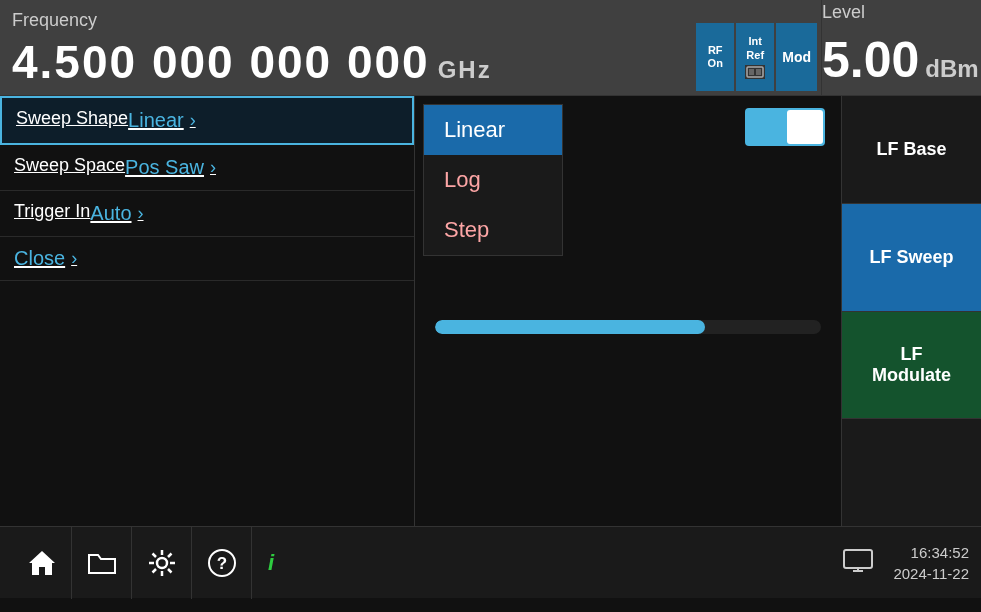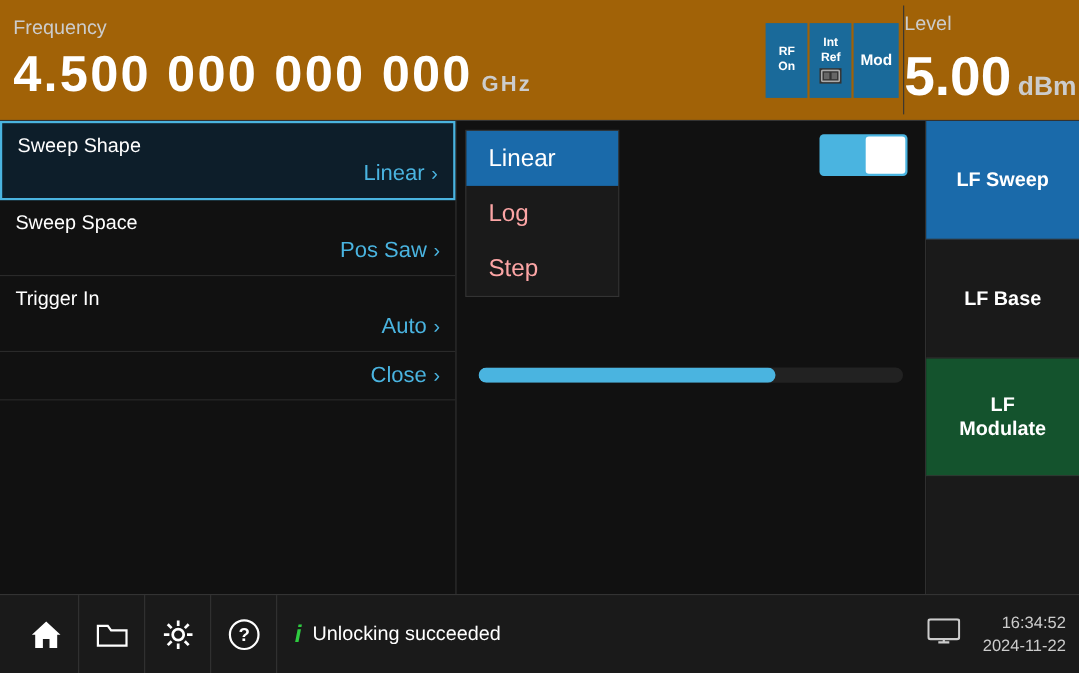--- a/index.html
+++ b/index.html
@@ -9,23 +9,23 @@
       background: #111;
       font-family: 'Arial', sans-serif;
       color: #fff;
       overflow: hidden;
       position: relative;
     }
 
     
     .top-bar {
       display: flex;
-      align-items: center;
-      height: 110px;
-      background: #a16207;
+      align-items: flex-end;
+      height: 96px;
+      background: #404040;
       border-bottom: 1px solid #333;
     }
     .freq-section {
       flex: 1;
       padding: 6px 12px;
       display: flex;
       flex-direction: column;
       justify-content: flex-start;
     }
     .section-label {
@@ -36,21 +36,21 @@
     .freq-value {
       font-size: 46px;
       font-weight: bold;
       color: #fff;
       letter-spacing: 2px;
       display: flex;
       align-items: baseline;
       gap: 8px;
     }
     .freq-unit {
-      font-size: 20px;
+      font-size: 24px;
       color: #ccc;
     }
 
     
     .control-buttons {
       display: flex;
       align-items: center;
       gap: 2px;
       padding: 4px;
     }
@@ -130,22 +130,23 @@
       width: 415px;
       display: flex;
       flex-direction: column;
       border-right: 1px solid #333;
     }
 
     .param-row {
       border-bottom: 1px solid #2a2a2a;
       padding: 10px 14px;
       display: flex;
-      flex-direction: column;
+      flex-direction: row;
       position: relative;
+      text-decoration: underline;
     }
     .param-row.active {
       border: 2px solid #4ab4e0;
       background: #0d1e2a;
     }
     .param-label {
       font-size: 18px;
       color: #fff;
       margin-bottom: 4px;
     }
@@ -423,25 +424,25 @@
 
     <div class="progress-section">
       <div class="progress-bar-bg">
         <div class="progress-bar-fill" style="width: 70%;"></div>
       </div>
     </div>
 
   </div>
 
   <div class="right-panel">
+    <div class="right-btn lf-base">
+      <span>LF Base</span>
+    </div>
     <div class="right-btn lf-sweep">
       <span>LF Sweep</span>
-    </div>
-    <div class="right-btn lf-base">
-      <span>LF Base</span>
     </div>
     <div class="right-btn lf-modulate" style="white-space: pre-line;">
       <span>LF
 Modulate</span>
     </div>
     <div class="right-btn empty"></div>
   </div>
 
 </div>
 
@@ -473,21 +474,20 @@
   </div>
   <div class="bottom-icon">
     <svg width="30" height="30" viewBox="0 0 30 30">
       <circle cx="15" cy="15" r="13" fill="none" stroke="#fff" stroke-width="2"></circle>
       <text x="15" y="21" text-anchor="middle" font-size="17" fill="#fff" font-weight="bold">?</text>
     </svg>
   </div>
 
   <div class="status-area">
     <span class="status-icon">i</span>
-    <span class="status-text">Unlocking succeeded</span>
   </div>
 
   <div class="bottom-right">
     <div>
       <svg width="30" height="24" viewBox="0 0 30 24">
         <rect x="1" y="1" width="28" height="18" rx="2" fill="none" stroke="#ccc" stroke-width="2"></rect>
         <line x1="10" y1="22" x2="20" y2="22" stroke="#ccc" stroke-width="2"></line>
         <line x1="15" y1="19" x2="15" y2="22" stroke="#ccc" stroke-width="2"></line>
       </svg>
     </div>

